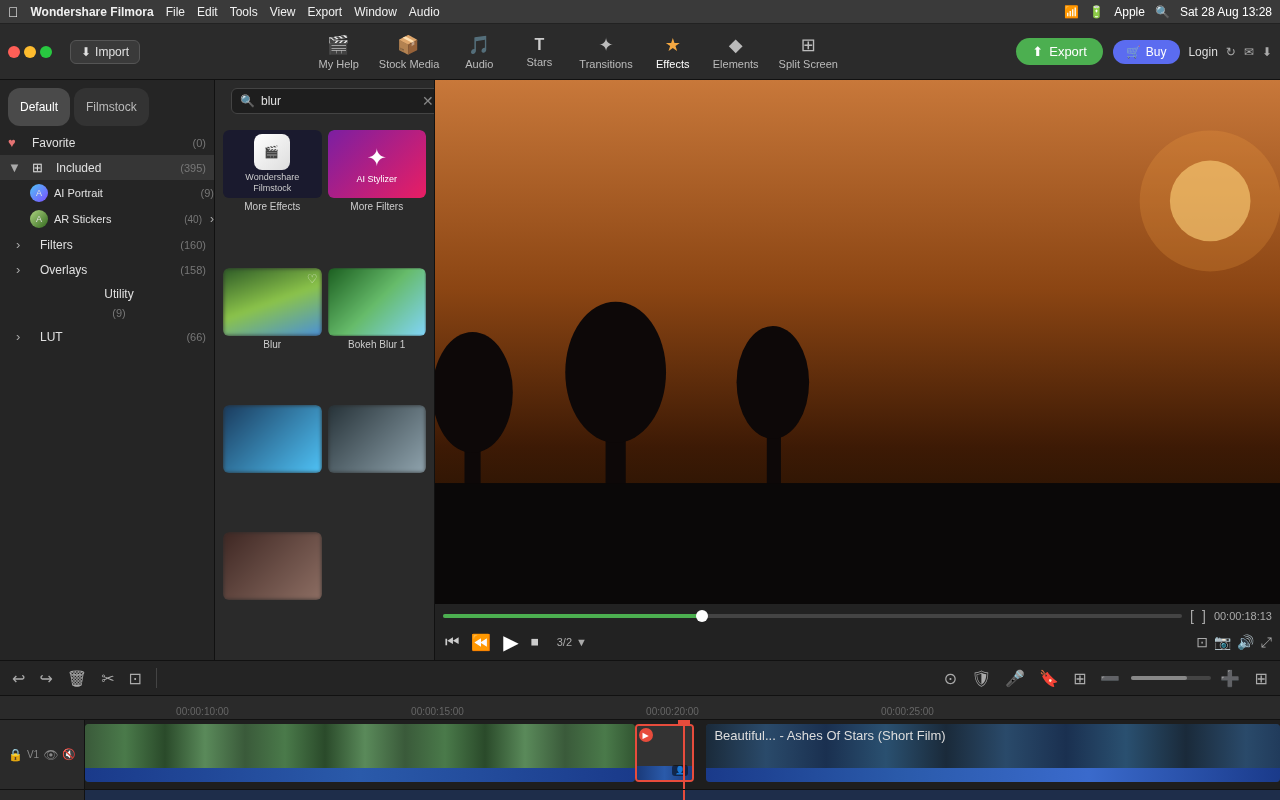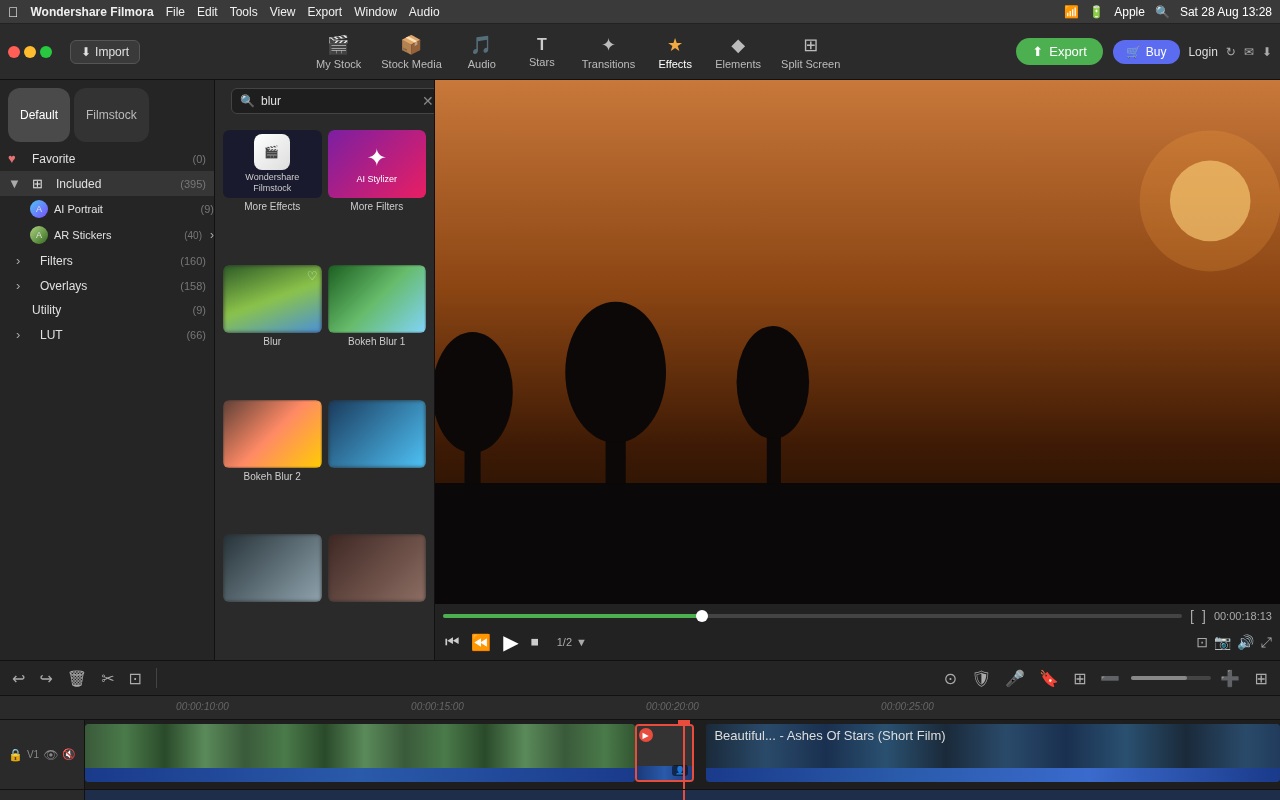--- a/index.html
+++ b/index.html
@@ -155,21 +155,21 @@
       border-right: 1px solid #111;
       display: flex;
       flex-direction: column;
     }
     .panel-tabs {
       display: flex;
       gap: 4px;
       padding: 8px 8px 4px;
     }
     .panel-tab {
-      padding: 20px 12px;
+      padding: 12px 12px;
       border-radius: 12px;
       cursor: pointer;
       font-size: 12px;
       background: #333;
       color: #bbb;
     }
     .panel-tab.active {
       background: #4a4a4a;
       color: #fff;
     }
@@ -495,28 +495,27 @@
     }
     .timeline-ruler {
       height: 24px;
       background: #2a2a2a;
       border-bottom: 1px solid #111;
       position: relative;
       padding-left: 85px;
     }
     .ruler-marks {
       display: flex;
-      align-items: center;
+      align-items: flex-end;
       height: 100%;
       gap: 0;
       position: absolute;
       left: 85px;
       right: 14px;
       bottom: 0;
-      font-style: italic;
     }
     .ruler-mark {
       display: flex;
       flex-direction: column;
       align-items: center;
       min-width: 235px;
       font-size: 10px;
       color: #666;
       padding-bottom: 2px;
     }
@@ -656,21 +655,21 @@
     <div class="traffic-light tl-yellow"></div>
     <div class="traffic-light tl-green"></div>
   </div>
   <button class="import-btn">
     <span>⬇</span>
     <span>Import</span>
   </button>
   <div class="toolbar-nav">
     <div class="nav-item">
       <span class="nav-icon">🎬</span>
-      <span>My Stock</span>
+      <span>My Help</span>
     </div>
     <div class="nav-item">
       <span class="nav-icon">📦</span>
       <span>Stock Media</span>
     </div>
     <div class="nav-item">
       <span class="nav-icon">🎵</span>
       <span>Audio</span>
     </div>
     <div class="nav-item">
@@ -749,21 +748,21 @@
         <span class="category-label">Filters</span>
         <span class="category-count">(160)</span>
       </div>
 
       <div class="category-item" style="padding-left:16px;">
         <span class="category-icon" style="color:#aaa;">›</span>
         <span class="category-label">Overlays</span>
         <span class="category-count">(158)</span>
       </div>
 
-      <div class="category-item" style="padding-left:32px;">
+      <div class="category-item" style="padding-left:32px;flex-direction:column;">
         <span class="category-label">Utility</span>
         <span class="category-count">(9)</span>
       </div>
 
       <div class="category-item" style="padding-left:16px;">
         <span class="category-icon" style="color:#aaa;">›</span>
         <span class="category-label">LUT</span>
         <span class="category-count">(66)</span>
       </div>
     </div>
@@ -811,26 +810,20 @@
         <span class="effect-thumb-label">Blur</span>
       </div>
 
       <div class="effect-card">
         <div class="effect-thumb">
           <div class="thumb-bokeh1"></div>
         </div>
         <span class="effect-thumb-label">Bokeh Blur 1</span>
       </div>
 
-      <div class="effect-card">
-        <div class="effect-thumb">
-          <div class="thumb-bokeh2"></div>
-        </div>
-        <span class="effect-thumb-label">Bokeh Blur 2</span>
-      </div>
 
       <div class="effect-card">
         <div class="effect-thumb">
           <div class="thumb-row3-1"></div>
         </div>
         <span class="effect-thumb-label"></span>
       </div>
       <div class="effect-card">
         <div class="effect-thumb">
           <div class="thumb-row3-2"></div>
@@ -884,21 +877,21 @@
         <span class="bracket-btn">[</span>
         <span class="bracket-btn">]</span>
         <span class="time-display">00:00:18:13</span>
       </div>
       <div class="control-buttons">
         <button class="ctrl-btn">⏮</button>
         <button class="ctrl-btn">⏪</button>
         <button class="ctrl-btn" style="font-size:20px;color:#fff;">▶</button>
         <button class="ctrl-btn">⏹</button>
         <div class="playback-speed">
-          <span>1/2</span>
+          <span>3/2</span>
           <span style="cursor:pointer;">▼</span>
         </div>
         <div class="right-controls">
           <button class="rc-btn">⊡</button>
           <button class="rc-btn">📷</button>
           <button class="rc-btn">🔊</button>
           <button class="rc-btn">⤢</button>
         </div>
       </div>
     </div>

